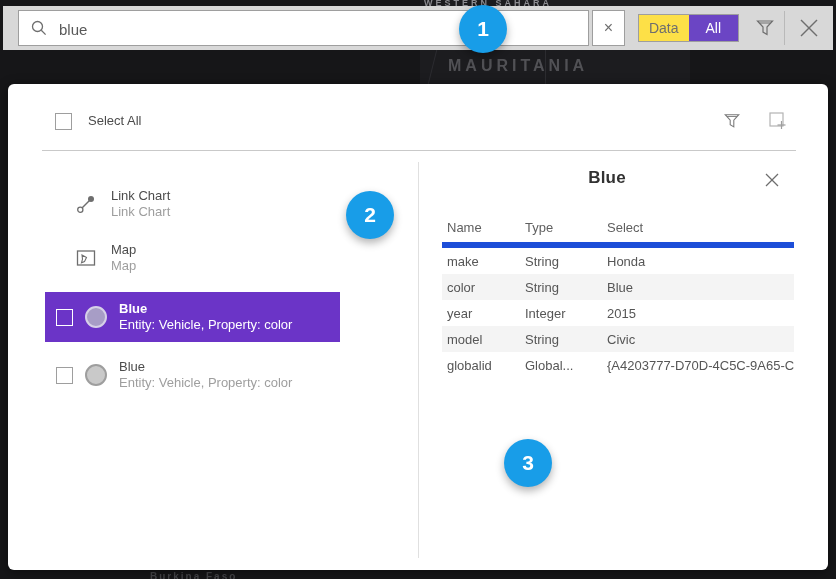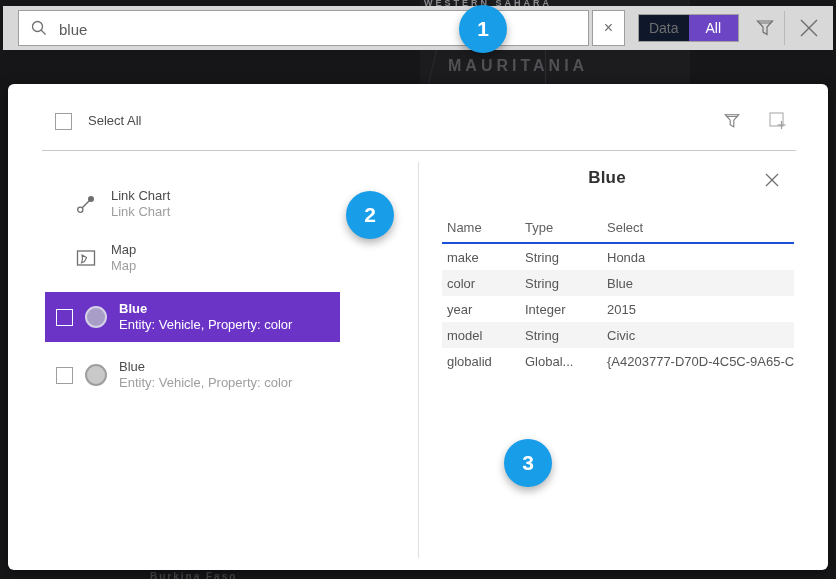--- a/index.html
+++ b/index.html
@@ -17,21 +17,21 @@
   
   .toolbar{position:absolute;left:3px;top:6px;width:830px;height:44px;background:#d8d8d8;z-index:2;}
   .search-box{position:absolute;left:15px;top:4px;width:571px;height:36px;background:#fff;
               border:1px solid #9e9e9e;box-sizing:border-box;}
   .search-box svg{position:absolute;left:11px;top:8px;}
   .search-box input{position:absolute;left:38px;top:0;width:520px;height:34px;border:none;outline:none;
               font-family:"Liberation Sans",sans-serif;font-size:15px;color:#595959;background:transparent;}
   .clear-btn{position:absolute;left:589px;top:4px;width:33px;height:36px;background:#fff;
               border:1px solid #9e9e9e;box-sizing:border-box;display:flex;align-items:center;
               justify-content:center;font-size:16px;color:#6e6e6e;cursor:pointer;}
-  .toggle{position:absolute;left:635px;top:8px;width:101px;height:28px;background:#0f172a;
+  .toggle{position:absolute;left:635px;top:8px;width:101px;height:28px;background:#fde047;
               border:1px solid #9e9e9e;box-sizing:border-box;display:flex;}
   .toggle .seg{flex:1;display:flex;align-items:center;justify-content:center;font-size:14px;cursor:pointer;}
   .toggle .seg.data{color:#6e6e6e;}
   .toggle .seg.all{background:var(--toggle-purple,#6b45c4);color:#fff;}
   .icon-btn{position:absolute;display:flex;align-items:center;justify-content:center;cursor:pointer;}
   .tb-funnel{left:749px;top:9px;width:26px;height:26px;}
   .tb-div{position:absolute;left:781px;top:5px;width:1px;height:34px;background:#b9b9b9;}
   .tb-close{left:791px;top:7px;width:30px;height:30px;}
 
   
@@ -61,21 +61,21 @@
   .list-item.selected .li-sub{color:#fff;}
   .list-item.selected .checkbox{border-color:#fff;background:transparent;}
 
   
   .detail{position:absolute;left:410px;top:76px;width:378px;height:410px;}
   .detail-title{margin-top:8px;text-align:center;font-size:17px;font-weight:600;color:#323232;letter-spacing:.2px;}
   .detail-close{position:absolute;right:14px;top:10px;width:20px;height:20px;}
   table.props{border-collapse:collapse;table-layout:fixed;width:352px;margin:24px 0 0 24px;}
   table.props col.c1{width:78px;} table.props col.c2{width:82px;}
   table.props th{text-align:left;font-weight:400;font-size:13px;color:#5f5f5f;height:30px;
-                 border-bottom:2px solid #1d4ed8;padding:0 0 0 5px;}
+                 border-bottom:6px solid #1d4ed8;padding:0 0 0 5px;}
   table.props td{font-size:13px;color:#565656;height:26px;padding:0 0 0 5px;
                  white-space:nowrap;overflow:hidden;}
   table.props tbody tr:nth-child(even){background:#f4f4f4;}
   .pagination{position:absolute;right:12px;top:372px;display:flex;align-items:center;gap:36px;}
   .pagination .pg-label{font-size:13px;color:#6e6e6e;}
   .pg-btn{width:16px;height:16px;display:flex;align-items:center;justify-content:center;cursor:pointer;}
 
   
   .callout{position:absolute;width:48px;height:48px;border-radius:50%;background:var(--callout-blue,#189de8);
            color:#fff;font-size:21px;font-weight:bold;display:flex;align-items:center;justify-content:center;

